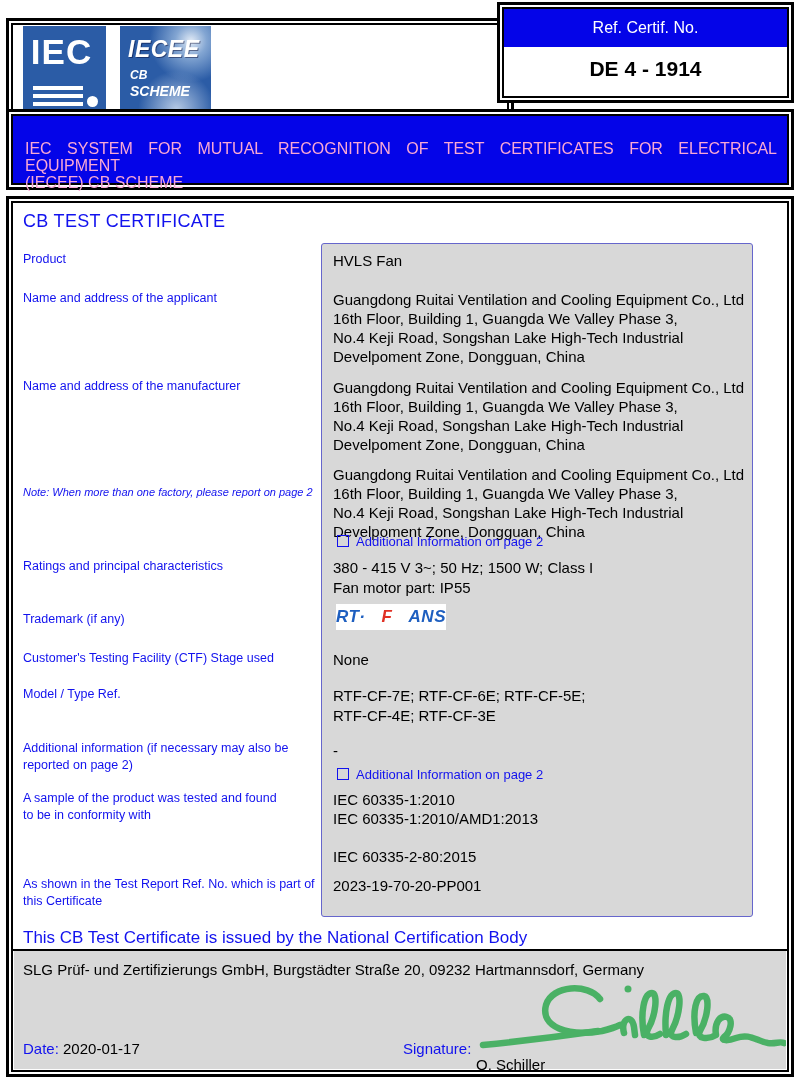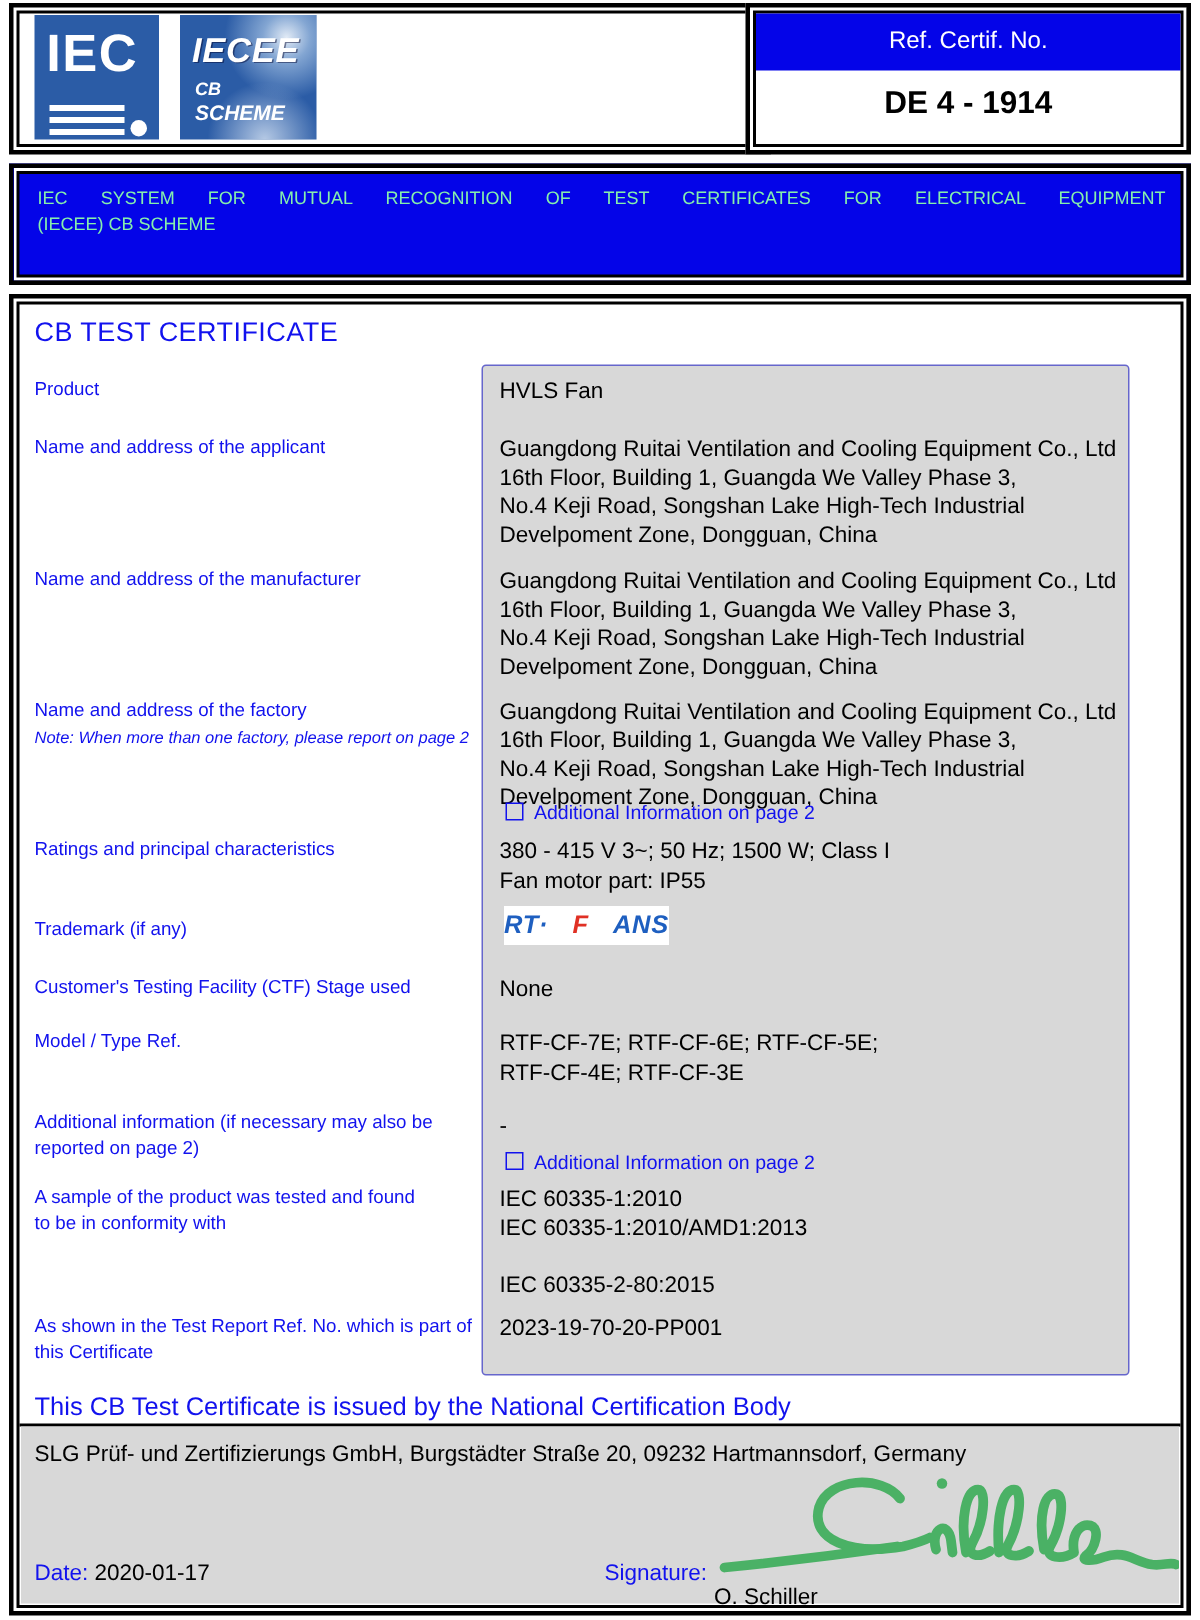--- a/index.html
+++ b/index.html
@@ -33,21 +33,21 @@
     text-shadow:1px 1px 0 rgba(0,0,40,.45); }
   .iecee-cb { position:absolute; left:10px; top:42px; font-size:12px; }
   .iecee-scheme { position:absolute; left:10px; top:57px; font-size:14px; }
   
   .ref-head { position:absolute; left:4px; top:4px; right:4px; height:38px; background:#0404e8;
     color:#fff; font-size:16px; text-align:center; line-height:38px; }
   .ref-num { position:absolute; left:4px; top:52px; right:4px; text-align:center;
     color:#000; font-size:21px; font-weight:bold; }
   
   .banner-inner { position:absolute; left:4px; top:4px; right:4px; bottom:4px;
-    padding:8px 10px 0 12px; color:#86efac; font-size:12px; line-height:17px; }
+    padding:24px 10px 0 12px; color:#f9a8d4; font-size:16px; line-height:17px; }
   .banner-l1 { display:block; text-align:justify; text-align-last:justify; }
   .banner-l2 { display:block; }
   
   .title { position:absolute; left:14px; top:12px; font-size:18px; color:#1212ee; letter-spacing:.3px; }
   .gray-panel { position:absolute; left:312px; top:44px; width:432px; height:674px;
     background:#d8d8d8; border:1px solid #6666cc; border-radius:3px; box-sizing:border-box; }
   .lbl { position:absolute; left:14px; width:300px; color:#1212ee; font-size:12.5px; line-height:17px; white-space:nowrap; }
   .note { position:absolute; left:14px; width:300px; color:#1212ee; font-size:11px; font-style:italic; white-space:nowrap; }
   .val { position:absolute; left:324px; color:#000; font-size:15px; line-height:19px; white-space:nowrap; }
   .addl { position:absolute; left:328px; color:#1212ee; font-size:13px; white-space:nowrap; }
@@ -64,21 +64,21 @@
   .date-line { position:absolute; left:9px; top:89px; font-size:15px; white-space:nowrap; }
   .sig-label { position:absolute; left:389px; top:89px; font-size:15px; color:#1212ee; }
   .signatory { position:absolute; left:462px; top:105px; font-size:15px; color:#000; }
   .sig-svg { position:absolute; left:454px; top:30px; width:318px; height:80px; pointer-events:none; }
 </style>
 </head>
 <body>
 
 <div class="page">
 
-  <div class="frame" style="left:6px; top:2px; width:508px; height:101px;">
+  <div class="frame" style="left:6px; top:18px; width:508px; height:101px;">
     <div class="iec-logo">
       <div class="iec-word">IEC</div>
       <div class="iec-bars">
           <div></div>
           <div></div>
           <div></div>
         </div>
       <div class="iec-dot"></div>
     </div>
     <div class="iecee-logo">
@@ -102,21 +102,20 @@
 
   <div class="frame" style="left:6px; top:196px; width:788px; height:881px;">
 
     <div class="title">CB TEST CERTIFICATE</div>
 
     <div class="gray-panel"></div>
 
     <div class="lbl" style="top:52px;">Product</div>
     <div class="lbl" style="top:91px;">Name and address of the applicant</div>
     <div class="lbl" style="top:179px;">Name and address of the manufacturer</div>
-    <div class="lbl" style="top:266px;">Name and address of the factory</div>
     <div class="note" style="top:287px;">Note: When more than one factory, please report on page 2</div>
     <div class="lbl" style="top:359px;">Ratings and principal characteristics</div>
     <div class="lbl" style="top:412px;">Trademark (if any)</div>
     <div class="lbl" style="top:451px;">Customer's Testing Facility (CTF) Stage used</div>
     <div class="lbl" style="top:487px;">Model / Type Ref.</div>
     <div class="lbl" style="top:541px;">Additional information (if necessary may also be</div>
     <div class="lbl" style="top:558px;">reported on page 2)</div>
     <div class="lbl" style="top:591px;">A sample of the product was tested and found</div>
     <div class="lbl" style="top:608px;">to be in conformity with</div>
     <div class="lbl" style="top:677px;">As shown in the Test Report Ref. No. which is part of</div>

